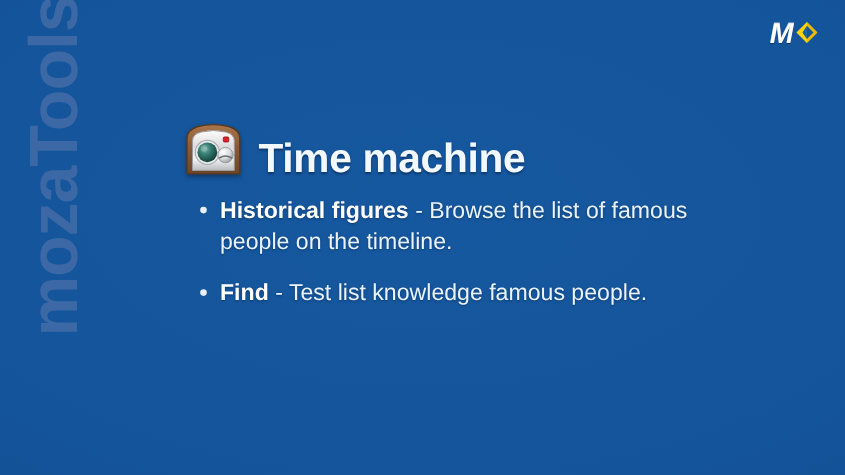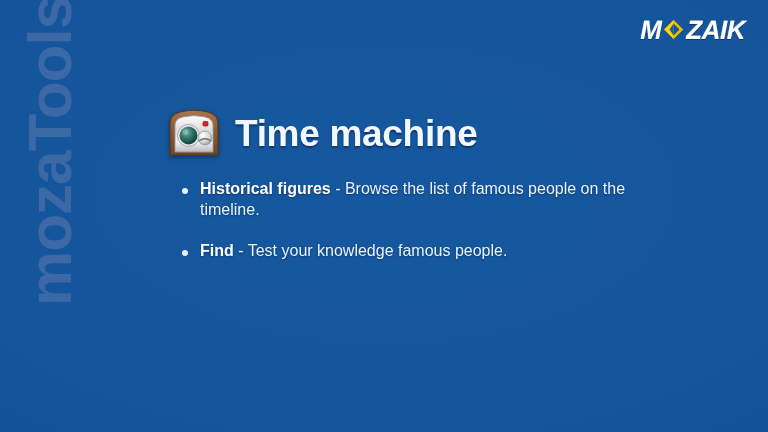--- a/index.html
+++ b/index.html
@@ -85,21 +85,21 @@
   #content {
     position: absolute;
     left: 166px;
     top: 104px;
     width: 470px;
   }
 
   
   #title-row {
     display: flex;
-    align-items: center;
+    align-items: flex-end;
     gap: 13px;
     height: 58px;
   }
 
   
   .radio-icon {
     width: 56px;
     height: 52px;
     flex: none;
     position: relative;
@@ -120,21 +120,21 @@
   
   #feature-list {
     list-style: none;
     margin-top: 16px;
     padding-left: 16px;
   }
   #feature-list li {
     position: relative;
     padding-left: 18px;
     margin-bottom: 19px;
-    font-size: 16px;
+    font-size: 21px;
     line-height: 1.33;
     color: #f4f9ff;
     text-shadow: 0 1px 2px rgba(0,20,50,0.4);
   }
   #feature-list li:last-child { margin-bottom: 0; }
 
   #feature-list li .bullet-dot {
     position: absolute;
     left: 0;
     top: 10px;
@@ -164,21 +164,20 @@
   <div id="logo">
     <span class="logo-txt">M</span>
     <span class="logo-diamond">
       <svg width="21" height="21" viewBox="0 0 21 21" aria-hidden="true">
         <polygon points="10.5,1 20,10.5 10.5,20 1,10.5" fill="#ffd400"></polygon>
         <polygon points="10.5,1 20,10.5 10.5,20" fill="#f0b800"></polygon>
         <polygon points="10.5,4.5 16.5,10.5 10.5,16.5" fill="#14549a"></polygon>
         <polygon points="10.5,4.5 10.5,16.5 6.5,10.5" fill="#1b5ea8"></polygon>
       </svg>
     </span>
-    <span class="logo-txt">ZAIK</span>
   </div>
 
   <div id="content">
 
     <div id="title-row">
 
       <span class="radio-icon">
         <svg width="56" height="52" viewBox="0 0 56 52" aria-hidden="true">
           <defs>
             <linearGradient id="woodG" x1="0" y1="0" x2="0" y2="1">
@@ -220,18 +219,18 @@
       </span>
 
       <h1 id="page-title">Time machine</h1>
     </div>
 
     <ul id="feature-list">
       <li>
         <span class="bullet-dot"></span><span class="feat-term">Historical figures</span><span class="feat-desc"> - </span><span class="feat-desc">Browse the list of famous people on the timeline.</span>
       </li>
       <li>
-        <span class="bullet-dot"></span><span class="feat-term">Find</span><span class="feat-desc"> - </span><span class="feat-desc">Test your knowledge famous people.</span>
+        <span class="bullet-dot"></span><span class="feat-term">Find</span><span class="feat-desc"> - </span><span class="feat-desc">Test list knowledge famous people.</span>
       </li>
     </ul>
 
   </div>
 </div>
 
 </body></html>

